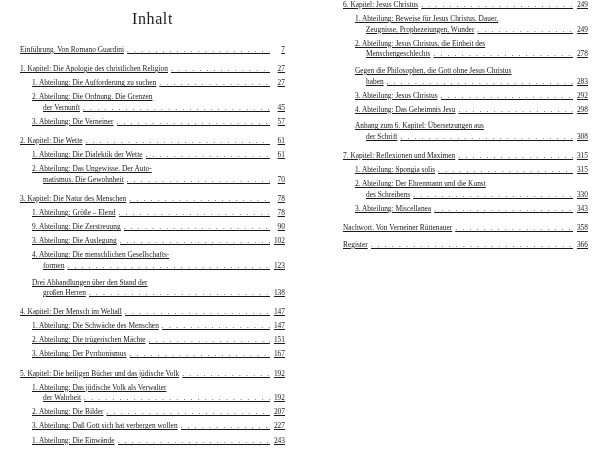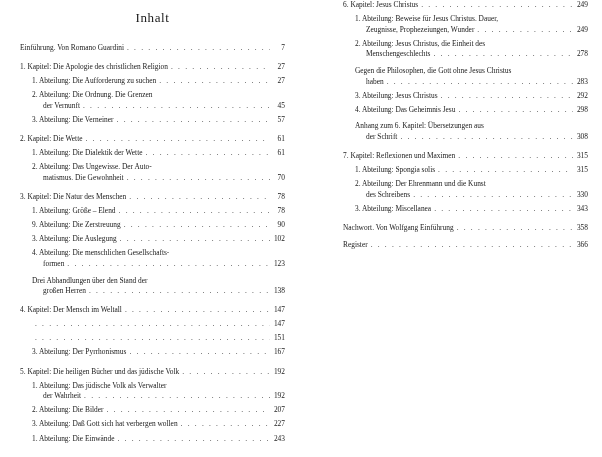--- a/index.html
+++ b/index.html
@@ -30,31 +30,32 @@
   .col.left {
     padding-left: 20px;
     padding-right: 16px;
   }
   .col.right {
     padding-left: 42px;
     padding-right: 14px;
   }
   .title {
     text-align: center;
-    font-size: 13px;
+    font-size: 16px;
     letter-spacing: 0.6px;
     margin-top: 10px;
     margin-bottom: 17px;
   }
   .entry {
     display: flex;
     align-items: flex-end;
     font-size: 7.4px;
     line-height: 10.6px;
     white-space: nowrap;
+    text-decoration: underline;
   }
   .entry .txt {
     flex: 0 0 auto;
     white-space: nowrap;
   }
   .entry .leader {
     flex: 1 1 auto;
     overflow: hidden;
     white-space: nowrap;
     margin: 0 2px 0 3px;
@@ -172,24 +173,26 @@
           <span class="txt">großen Herren</span>
           <span class="leader"> . . . . . . . . . . . . . . . . . . . . . . . . . . . . . . . . . . . . . . . . . . . . . . . . . . . . . . . . . . . . . . . . . . . . . . . . . . . . . . . . . . . . . . . . .</span>
           <span class="pg">138</span>
         </div>
         <div class="entry lvl0 gap-big">
           <span class="txt">4. Kapitel: Der Mensch im Weltall</span>
           <span class="leader"> . . . . . . . . . . . . . . . . . . . . . . . . . . . . . . . . . . . . . . . . . . . . . . . . . . . . . . . . . . . . . . . . . . . . . . . . . . . . . . . . . . . . . . . . .</span>
           <span class="pg">147</span>
         </div>
         <div class="entry lvl1 gap-sm">
+          <span class="txt">1. Abteilung: Die Schwäche des Menschen</span>
           <span class="leader"> . . . . . . . . . . . . . . . . . . . . . . . . . . . . . . . . . . . . . . . . . . . . . . . . . . . . . . . . . . . . . . . . . . . . . . . . . . . . . . . . . . . . . . . . .</span>
           <span class="pg">147</span>
         </div>
         <div class="entry lvl1 gap-sm">
+          <span class="txt">2. Abteilung: Die trügerischen Mächte</span>
           <span class="leader"> . . . . . . . . . . . . . . . . . . . . . . . . . . . . . . . . . . . . . . . . . . . . . . . . . . . . . . . . . . . . . . . . . . . . . . . . . . . . . . . . . . . . . . . . .</span>
           <span class="pg">151</span>
         </div>
         <div class="entry lvl1 gap-sm">
           <span class="txt">3. Abteilung: Der Pyrrhonismus</span>
           <span class="leader"> . . . . . . . . . . . . . . . . . . . . . . . . . . . . . . . . . . . . . . . . . . . . . . . . . . . . . . . . . . . . . . . . . . . . . . . . . . . . . . . . . . . . . . . . .</span>
           <span class="pg">167</span>
         </div>
         <div class="entry lvl0 gap-big">
           <span class="txt">5. Kapitel: Die heiligen Bücher und das jüdische Volk</span>
@@ -299,21 +302,21 @@
           <span class="txt">des Schreibens</span>
           <span class="leader"> . . . . . . . . . . . . . . . . . . . . . . . . . . . . . . . . . . . . . . . . . . . . . . . . . . . . . . . . . . . . . . . . . . . . . . . . . . . . . . . . . . . . . . . . .</span>
           <span class="pg">330</span>
         </div>
         <div class="entry lvl1 gap-sm">
           <span class="txt">3. Abteilung: Miscellanea</span>
           <span class="leader"> . . . . . . . . . . . . . . . . . . . . . . . . . . . . . . . . . . . . . . . . . . . . . . . . . . . . . . . . . . . . . . . . . . . . . . . . . . . . . . . . . . . . . . . . .</span>
           <span class="pg">343</span>
         </div>
         <div class="entry lvl0 gap-big">
-          <span class="txt">Nachwort. Von Wolfgang Einführung</span>
+          <span class="txt">Nachwort. Von Verneiner Rüttenauer</span>
           <span class="leader"> . . . . . . . . . . . . . . . . . . . . . . . . . . . . . . . . . . . . . . . . . . . . . . . . . . . . . . . . . . . . . . . . . . . . . . . . . . . . . . . . . . . . . . . . .</span>
           <span class="pg">358</span>
         </div>
         <div class="entry lvl0 gap-mid">
           <span class="txt">Register</span>
           <span class="leader"> . . . . . . . . . . . . . . . . . . . . . . . . . . . . . . . . . . . . . . . . . . . . . . . . . . . . . . . . . . . . . . . . . . . . . . . . . . . . . . . . . . . . . . . . .</span>
           <span class="pg">366</span>
         </div>
       </div>
   </div>

